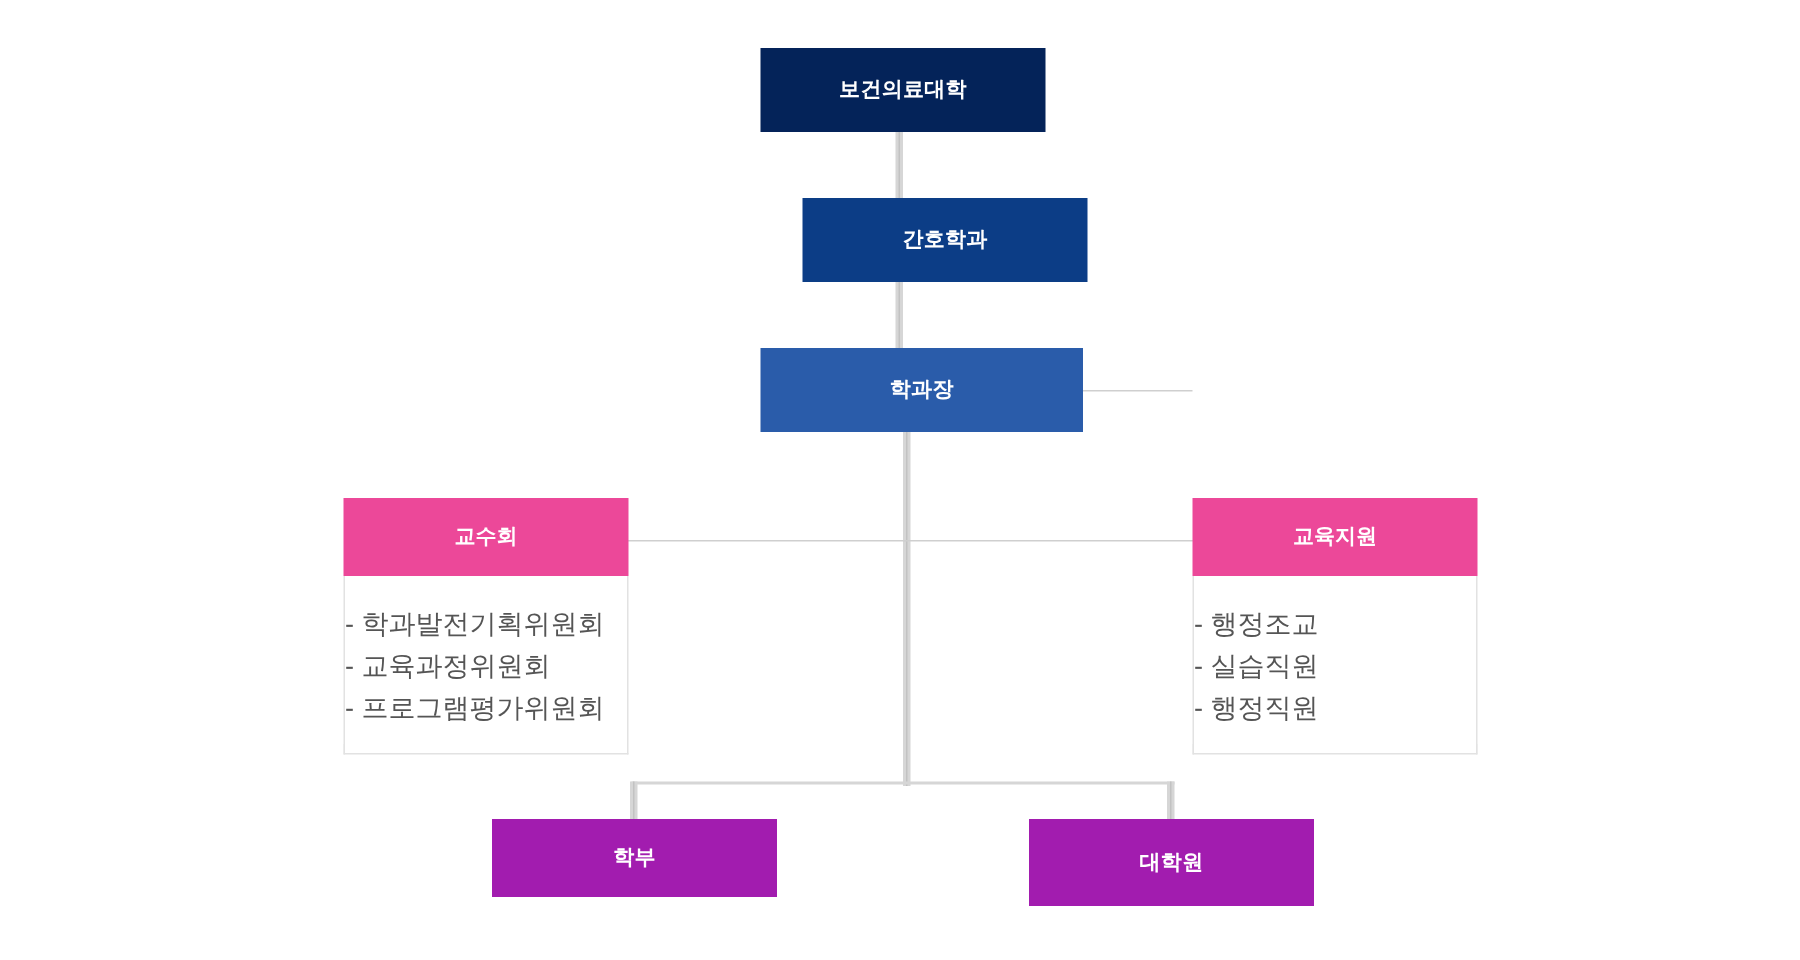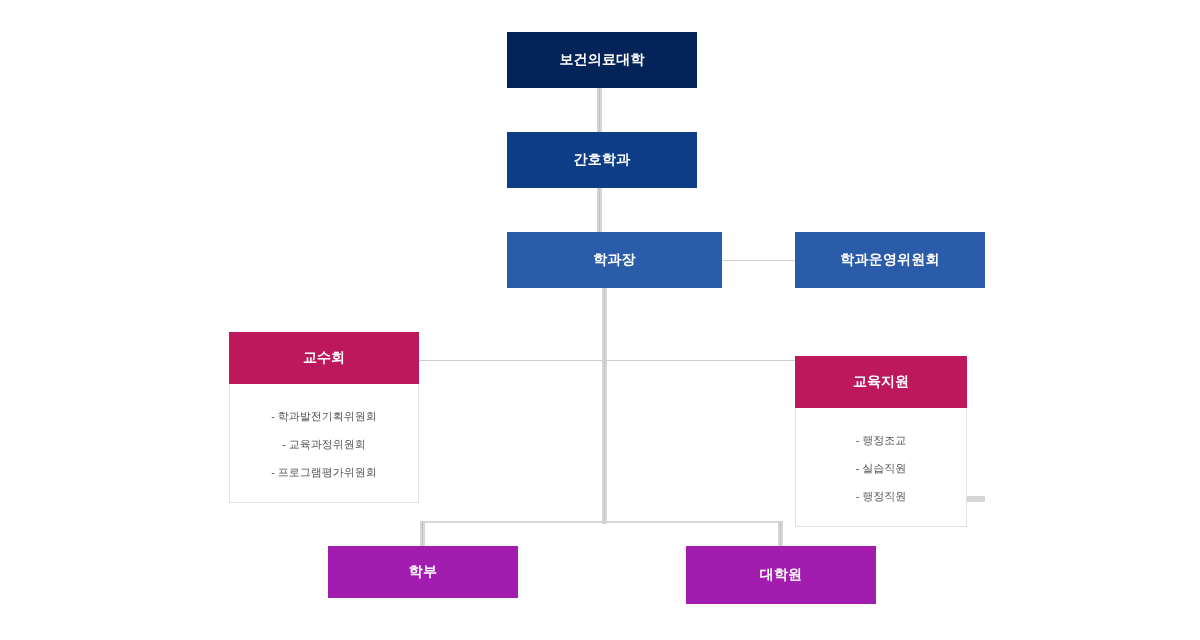--- a/index.html
+++ b/index.html
@@ -52,52 +52,52 @@
     align-items: center;
     justify-content: center;
     color: #ffffff;
     font-size: 14px;
     font-weight: 700;
     letter-spacing: 0.2px;
     box-sizing: border-box;
     text-align: center;
   }
   .node-l1 { background: #042359; }
-  .node-l2 { background: #0c3d86; }
+  .node-l2 { background: #0c3d86; margin-left: 28px; }
   .node-l3 { background: #2a5caa; }
   .node-green { background: #a21caf; }
 
   
   .panel {
     position: absolute;
     box-sizing: border-box;
   }
   .panel-head {
     height: 52px;
-    background: #be185d;
+    background: #ec4899;
     color: #ffffff;
     font-size: 14px;
     font-weight: 700;
     display: flex;
     align-items: center;
     justify-content: center;
     box-sizing: border-box;
   }
   .panel-body {
     background: #ffffff;
     border: 1px solid #e2e2e2;
     border-top: none;
     box-sizing: border-box;
     padding: 18px 0 16px 0;
   }
   .panel-item {
-    font-size: 11px;
+    font-size: 18px;
     color: #555555;
     line-height: 28px;
-    text-align: center;
+    text-align: left;
     white-space: nowrap;
   }
   .panel-shadow {
     position: absolute;
     height: 6px;
     background: #d6d6d6;
   }
 </style>
 </head>
 <body>
@@ -118,38 +118,37 @@
   <div class="conn-h-thick" style="left:421px; top:521px; width:362px;"></div>
   <div class="conn-v" style="left:420px; top:521px; height:27px;"></div>
   <div class="conn-v" style="left:778px; top:521px; height:27px;"></div>
 
   <div class="node node-l1" style="left:507px; top:32px; width:190px; height:56px;">보건의료대학</div>
 
   <div class="node node-l2" style="left:507px; top:132px; width:190px; height:56px;">간호학과</div>
 
   <div class="node node-l3" style="left:507px; top:232px; width:215px; height:56px;">학과장</div>
 
-  <div class="node node-l3" style="left:795px; top:232px; width:190px; height:56px;">학과운영위원회</div>
 
   <div class="panel-shadow" style="left:229px; top:496px; width:148px;"></div>
   <div class="panel-shadow" style="left:387px; top:496px; width:31px;"></div>
 
   <div class="panel" style="left:229px; top:332px; width:190px;">
     <div class="panel-head">교수회</div>
     <div class="panel-body">
       <div class="panel-item">- 학과발전기획위원회</div>
       <div class="panel-item">- 교육과정위원회</div>
       <div class="panel-item">- 프로그램평가위원회</div>
     </div>
   </div>
 
   <div class="panel-shadow" style="left:795px; top:496px; width:148px;"></div>
   <div class="panel-shadow" style="left:953px; top:496px; width:32px;"></div>
 
-  <div class="panel" style="left:795px; top:332px; width:172px;margin-top:24px;">
+  <div class="panel" style="left:795px; top:332px; width:190px;">
     <div class="panel-head">교육지원</div>
     <div class="panel-body">
       <div class="panel-item">- 행정조교</div>
       <div class="panel-item">- 실습직원</div>
       <div class="panel-item">- 행정직원</div>
     </div>
   </div>
 
   <div class="node node-green" style="left:328px; top:546px; width:190px; height:52px;">학부</div>
 

